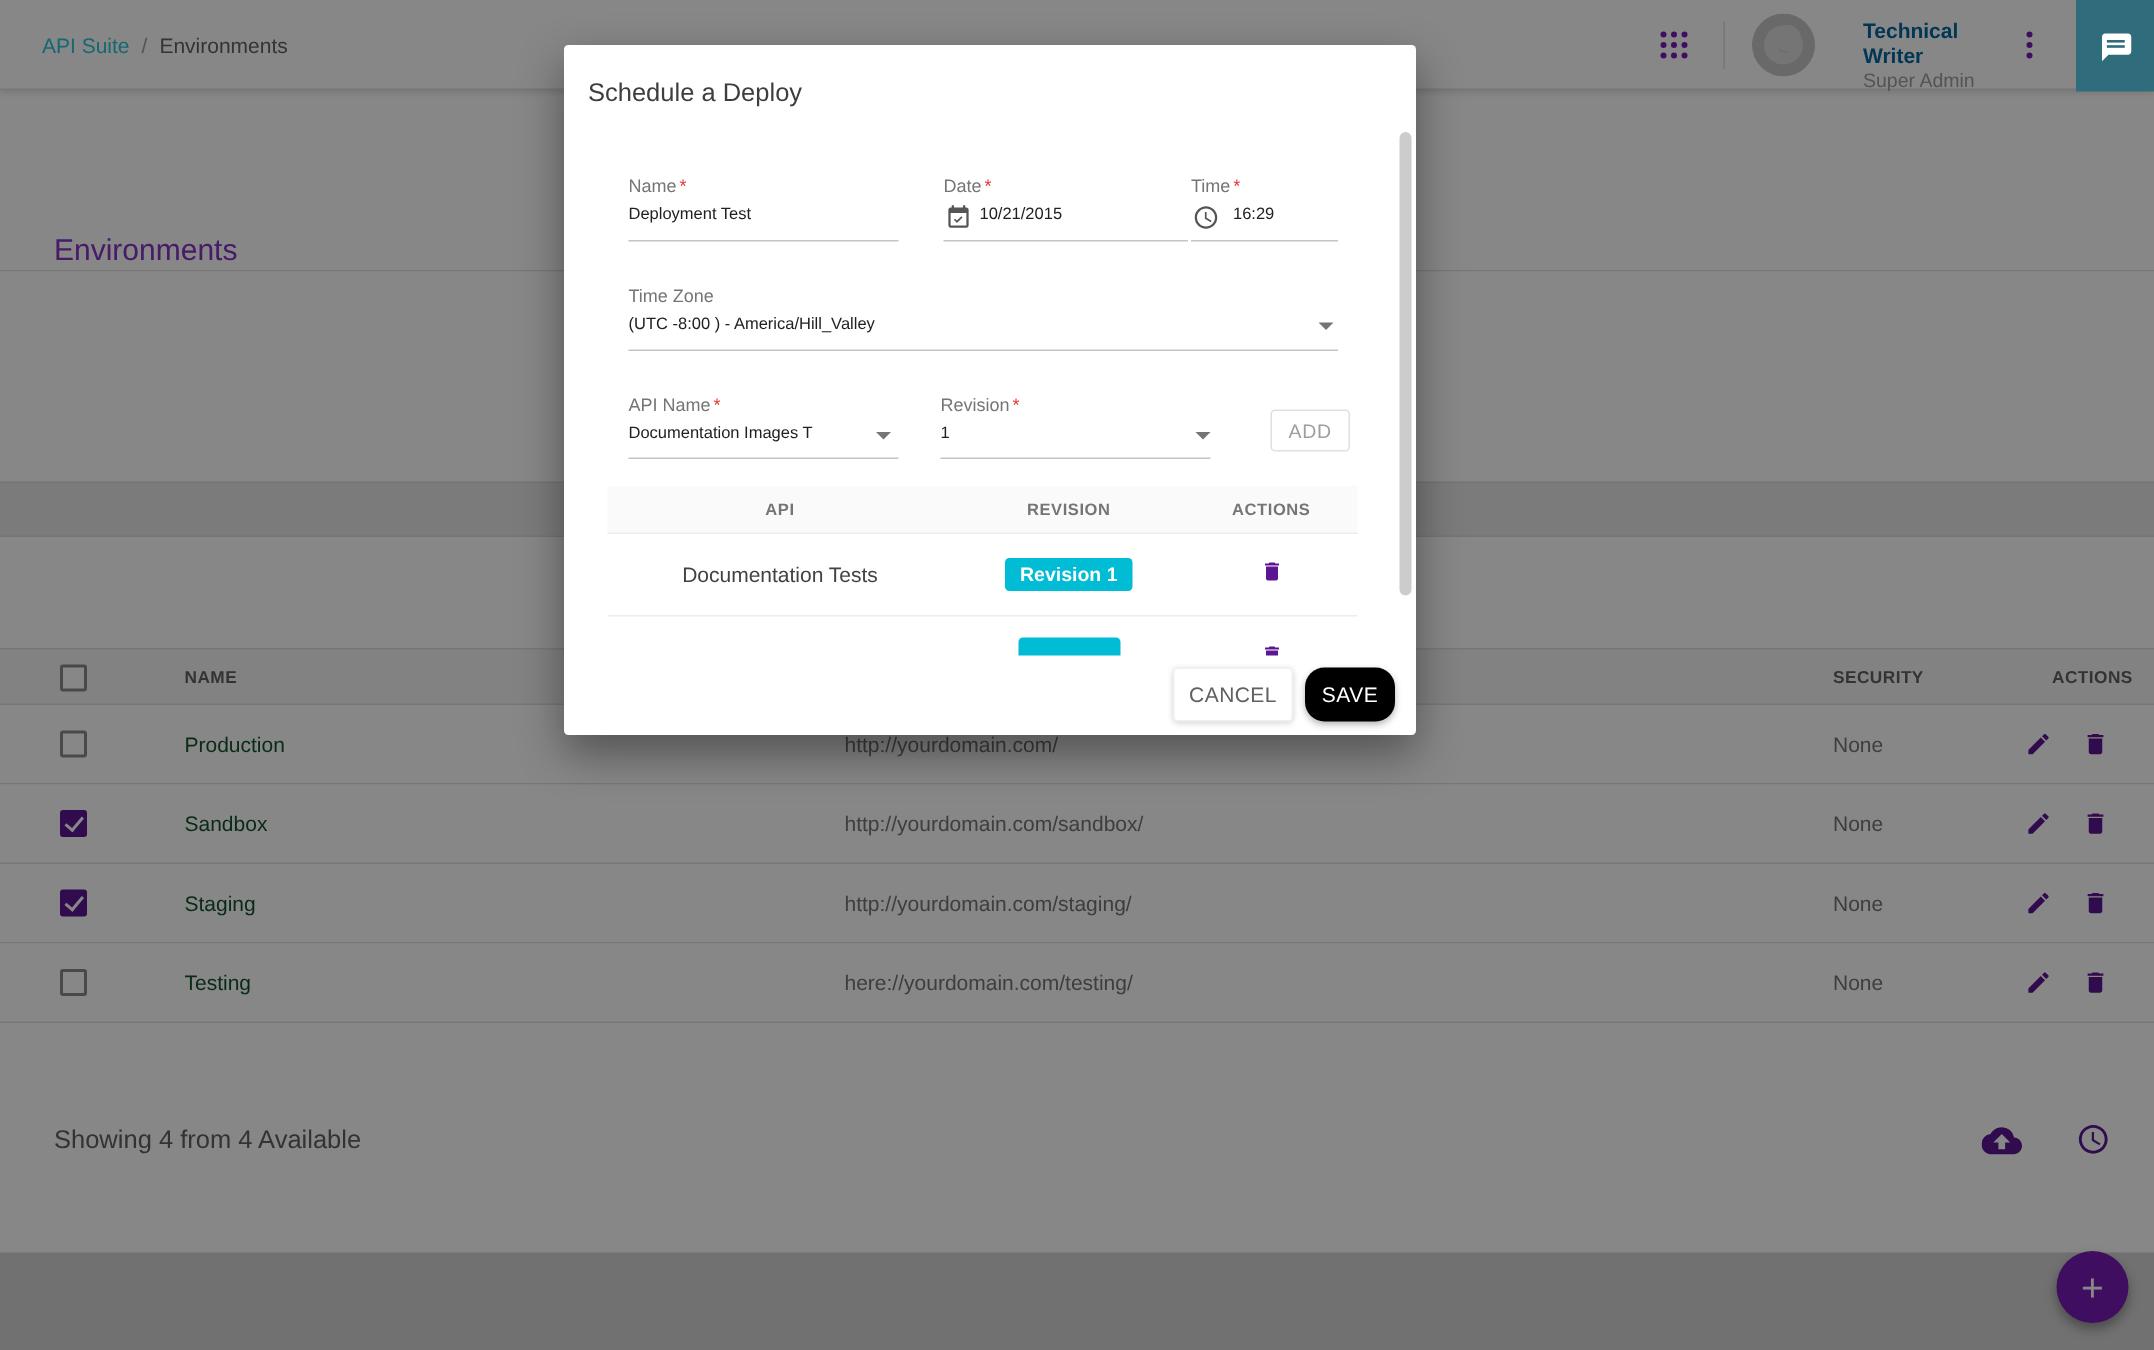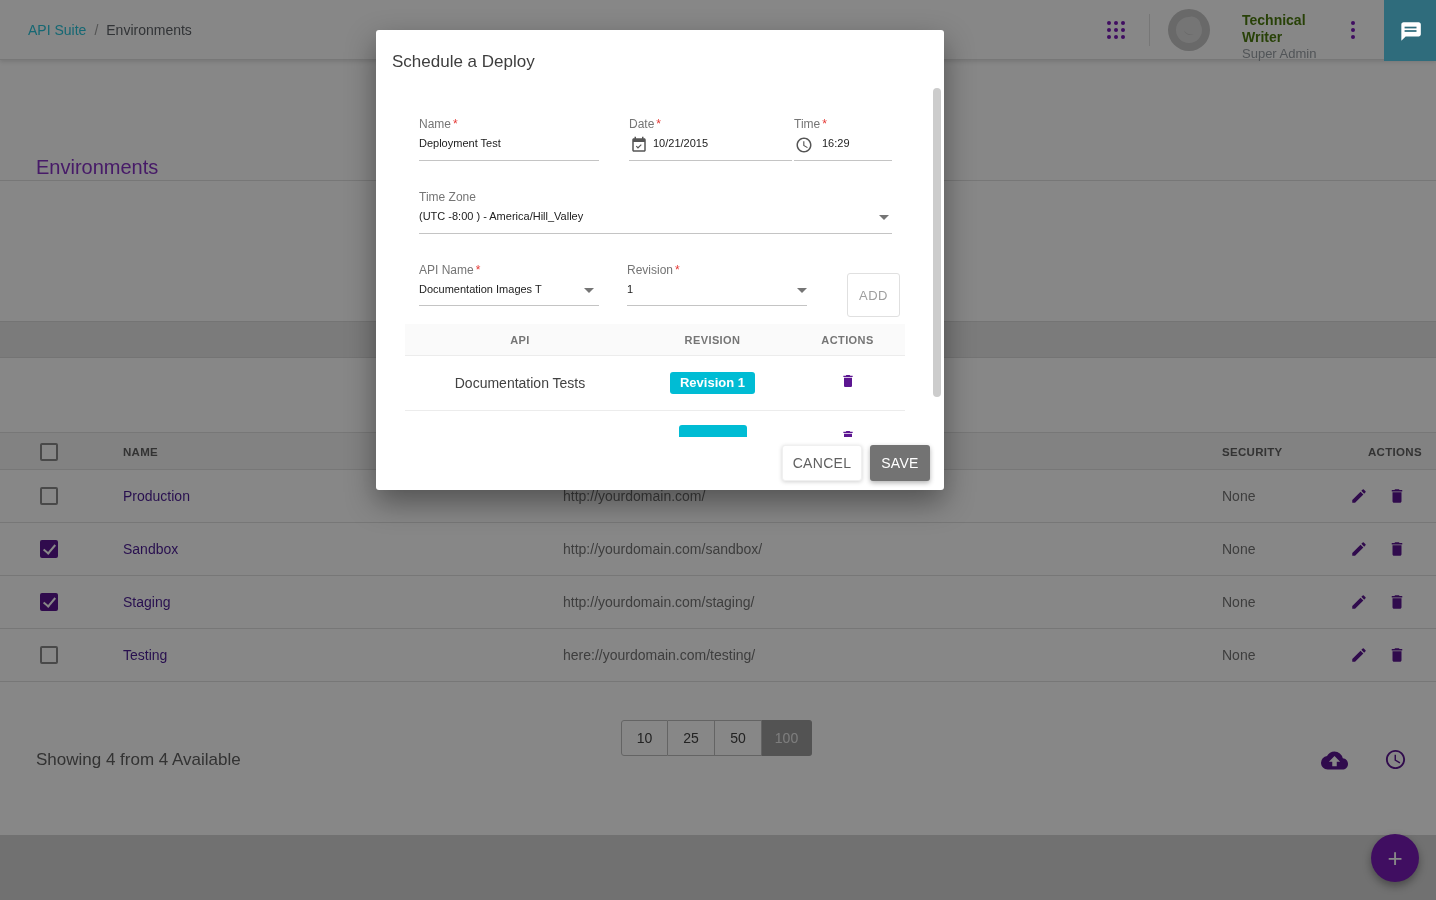--- a/index.html
+++ b/index.html
@@ -10,21 +10,21 @@
   .topbar { position:absolute; left:0; top:0; width:1436px; height:60px; background:#fff;
             border-bottom:1px solid #e0e0e0; box-shadow:0 2px 4px rgba(0,0,0,.12); z-index:1; }
   .breadcrumb { position:absolute; left:28px; top:0; height:60px; display:flex; align-items:center; font-size:14px; }
   .crumb-app { color:#2bc4d9; cursor:pointer; }
   .crumb-sep { color:#9e9e9e; margin:0 8px; }
   .crumb-cur { color:#5f6368; }
   .apps-grid { position:absolute; left:1106px; top:20px; width:20px; height:20px; color:#7a1bb8; }
   .tb-divider { position:absolute; left:1149px; top:14px; width:1px; height:32px; background:#e0e0e0; }
   .avatar { position:absolute; left:1168px; top:9px; width:42px; height:42px; }
   .user-block { position:absolute; left:1242px; top:12px; width:105px; }
-  .user-name { font-size:14px; font-weight:bold; color:#4d7c0f; line-height:17px; }
+  .user-name { font-size:14px; font-weight:bold; color:#0369a1; line-height:17px; }
   .user-role { font-size:13px; color:#9aa0a6; line-height:16px; }
   .kebab { position:absolute; left:1346px; top:18px; width:14px; height:24px; display:flex; flex-direction:column;
            align-items:center; justify-content:center; gap:3px; }
   .kebab i { width:4px; height:4px; border-radius:50%; background:#7a1bb8; }
 
   .chat-btn { position:absolute; left:1384px; top:0; width:52px; height:61px; background:#2f6c7c;
               display:flex; align-items:center; justify-content:center; z-index:20; }
 
   .page-head { position:absolute; left:0; top:60px; width:1436px; height:121px; background:#fff; border-bottom:1px solid #e0e0e0; }
   .page-title { position:absolute; left:36px; top:96px; font-size:20px; color:#8633c4; }
@@ -53,21 +53,21 @@
   .t-row { position:relative; height:53px; background:#fff; border-bottom:1px solid #e0e0e0; }
   .th { position:absolute; font-size:11.5px; font-weight:bold; color:#616161; letter-spacing:.3px; top:13px; }
   .th-name { left:123px; } .th-security { left:1222px; } .th-actions { left:1368px; }
   .cb { position:absolute; left:40px; width:18px; height:18px; border:2px solid #8a8a8a; border-radius:2px; background:#fff; cursor:pointer; }
   .t-head .cb { top:10px; }
   .t-row .cb { top:17px; }
   .cb.checked { background:#5c1691; border-color:#5c1691; }
   .cb.checked::after { content:""; position:absolute; left:4px; top:0px; width:5px; height:10px;
                        border:solid #fff; border-width:0 2px 2px 0; transform:rotate(40deg); }
   .td { position:absolute; top:18px; font-size:14px; }
-  .td-name { left:123px; color:#4c1d95;text-align:center; }
+  .td-name { left:123px; color:#14532d;text-align:center; }
   .td-url { left:563px; color:#757575; }
   .td-sec { left:1222px; color:#757575; }
   .row-icon { position:absolute; top:17px; width:18px; height:18px; color:#5c1691; cursor:pointer; }
   .icon-edit { left:1350px; } .icon-del { left:1388px; }
 
   .pagination { position:absolute; left:621px; top:720px; display:flex; }
   .pg-btn { width:47px; height:36px; background:#fff; border:1px solid #bdbdbd; border-left-width:0; font-size:14px;
             color:#424242; font-family:"Liberation Sans",sans-serif; cursor:pointer; }
   .pg-btn:first-child { border-left-width:1px; border-radius:3px 0 0 3px; }
   .pg-btn:last-child { border-radius:0 3px 3px 0; }
@@ -87,21 +87,21 @@
            box-shadow:0 12px 30px rgba(0,0,0,.4); z-index:30;margin-left:24px; }
   .m-title { position:absolute; left:16px; top:22px; font-size:17px; color:#3e3e3e; }
   .m-label { position:absolute; font-size:12px; color:#757575; }
   .m-label .req { color:#e53935; margin-left:2px; }
   .m-value { position:absolute; font-size:11px; color:#212121; white-space:nowrap; }
   .m-line { position:absolute; height:1px; background:#c4c4c4; }
   .m-icon { position:absolute; width:18px; height:18px; color:#555; }
   .m-caret { position:absolute; }
   .clip { overflow:hidden; }
 
-  .add-btn { position:absolute; left:471px; top:243px; width:53px; height:44px; background:#fff; border:1px solid #e0e0e0;
+  .add-btn { position:absolute; left:471px; top:243px; width:53px; height:28px; background:#fff; border:1px solid #e0e0e0;
              border-radius:3px; color:#9e9e9e; font-size:13px; letter-spacing:.5px; cursor:pointer;
              font-family:"Liberation Sans",sans-serif; }
 
   .m-table { position:absolute; left:29px; top:294px; width:500px; }
   .m-thead { display:flex; height:32px; background:#fafafa; border-bottom:1px solid #ececec; align-items:center; }
   .m-th { font-size:11px; font-weight:bold; color:#757575; letter-spacing:.4px; text-align:center; }
   .m-col-api { width:230px; } .m-col-rev { width:155px; } .m-col-act { width:115px; }
   .m-trow { display:flex; height:54px; align-items:center; }
   .m-td { text-align:center; }
   .m-api-text { font-size:14px; color:#424242; }
@@ -111,22 +111,22 @@
   .row2-clip { height:27px; overflow:hidden; border-top:1px solid #ececec; }
   .row2-clip .m-trow { align-items:flex-start; }
   .row2-clip .chip { margin-top:14px; }
   .row2-clip .m-trash { margin-top:17px; }
 
   .m-scrollthumb { position:absolute; left:557px; top:58px; width:8px; height:309px; background:#cccccc; border-radius:4px; cursor:grab; }
 
   .m-cancel { position:absolute; left:406px; top:415px; width:80px; height:36px; background:#fff; border:1px solid #f0f0f0;
               border-radius:3px; box-shadow:0 1px 4px rgba(0,0,0,.18); color:#616161; font-size:14px; letter-spacing:.3px;
               font-family:"Liberation Sans",sans-serif; cursor:pointer; }
-  .m-save { position:absolute; left:494px; top:415px; width:60px; height:36px; background:#737373; border:none;
-            border-radius:3px; box-shadow:0 2px 5px rgba(0,0,0,.3); color:#fff; font-size:14px; letter-spacing:.3px;
+  .m-save { position:absolute; left:494px; top:415px; width:60px; height:36px; background:#000000; border:none;
+            border-radius:13px; box-shadow:0 2px 5px rgba(0,0,0,.3); color:#fff; font-size:14px; letter-spacing:.3px;
             font-family:"Liberation Sans",sans-serif; cursor:pointer; }
   svg { display:block; }
 </style>
 </head>
 <body>
 
 <div class="stage">
 
   <div class="topbar">
     <div class="breadcrumb">
@@ -274,26 +274,20 @@
           </svg>
       </span>
       <span class="row-icon icon-del">
         <svg viewBox="0 0 24 24" width="18" height="18" fill="currentColor">
             <path d="M6 19c0 1.1.9 2 2 2h8c1.1 0 2-.9 2-2V7H6v12zM19 4h-3.5l-1-1h-5l-1 1H5v2h14V4z"></path>
           </svg>
       </span>
     </div>
   </div>
 
-  <div class="pagination">
-    <button class="pg-btn">10</button>
-    <button class="pg-btn">25</button>
-    <button class="pg-btn">50</button>
-    <button class="pg-btn selected">100</button>
-  </div>
 
   <div class="footer-band"></div>
 
   <div class="fab">
     <span>+</span>
   </div>
 
   <div class="backdrop"></div>
 
   <div class="modal">

